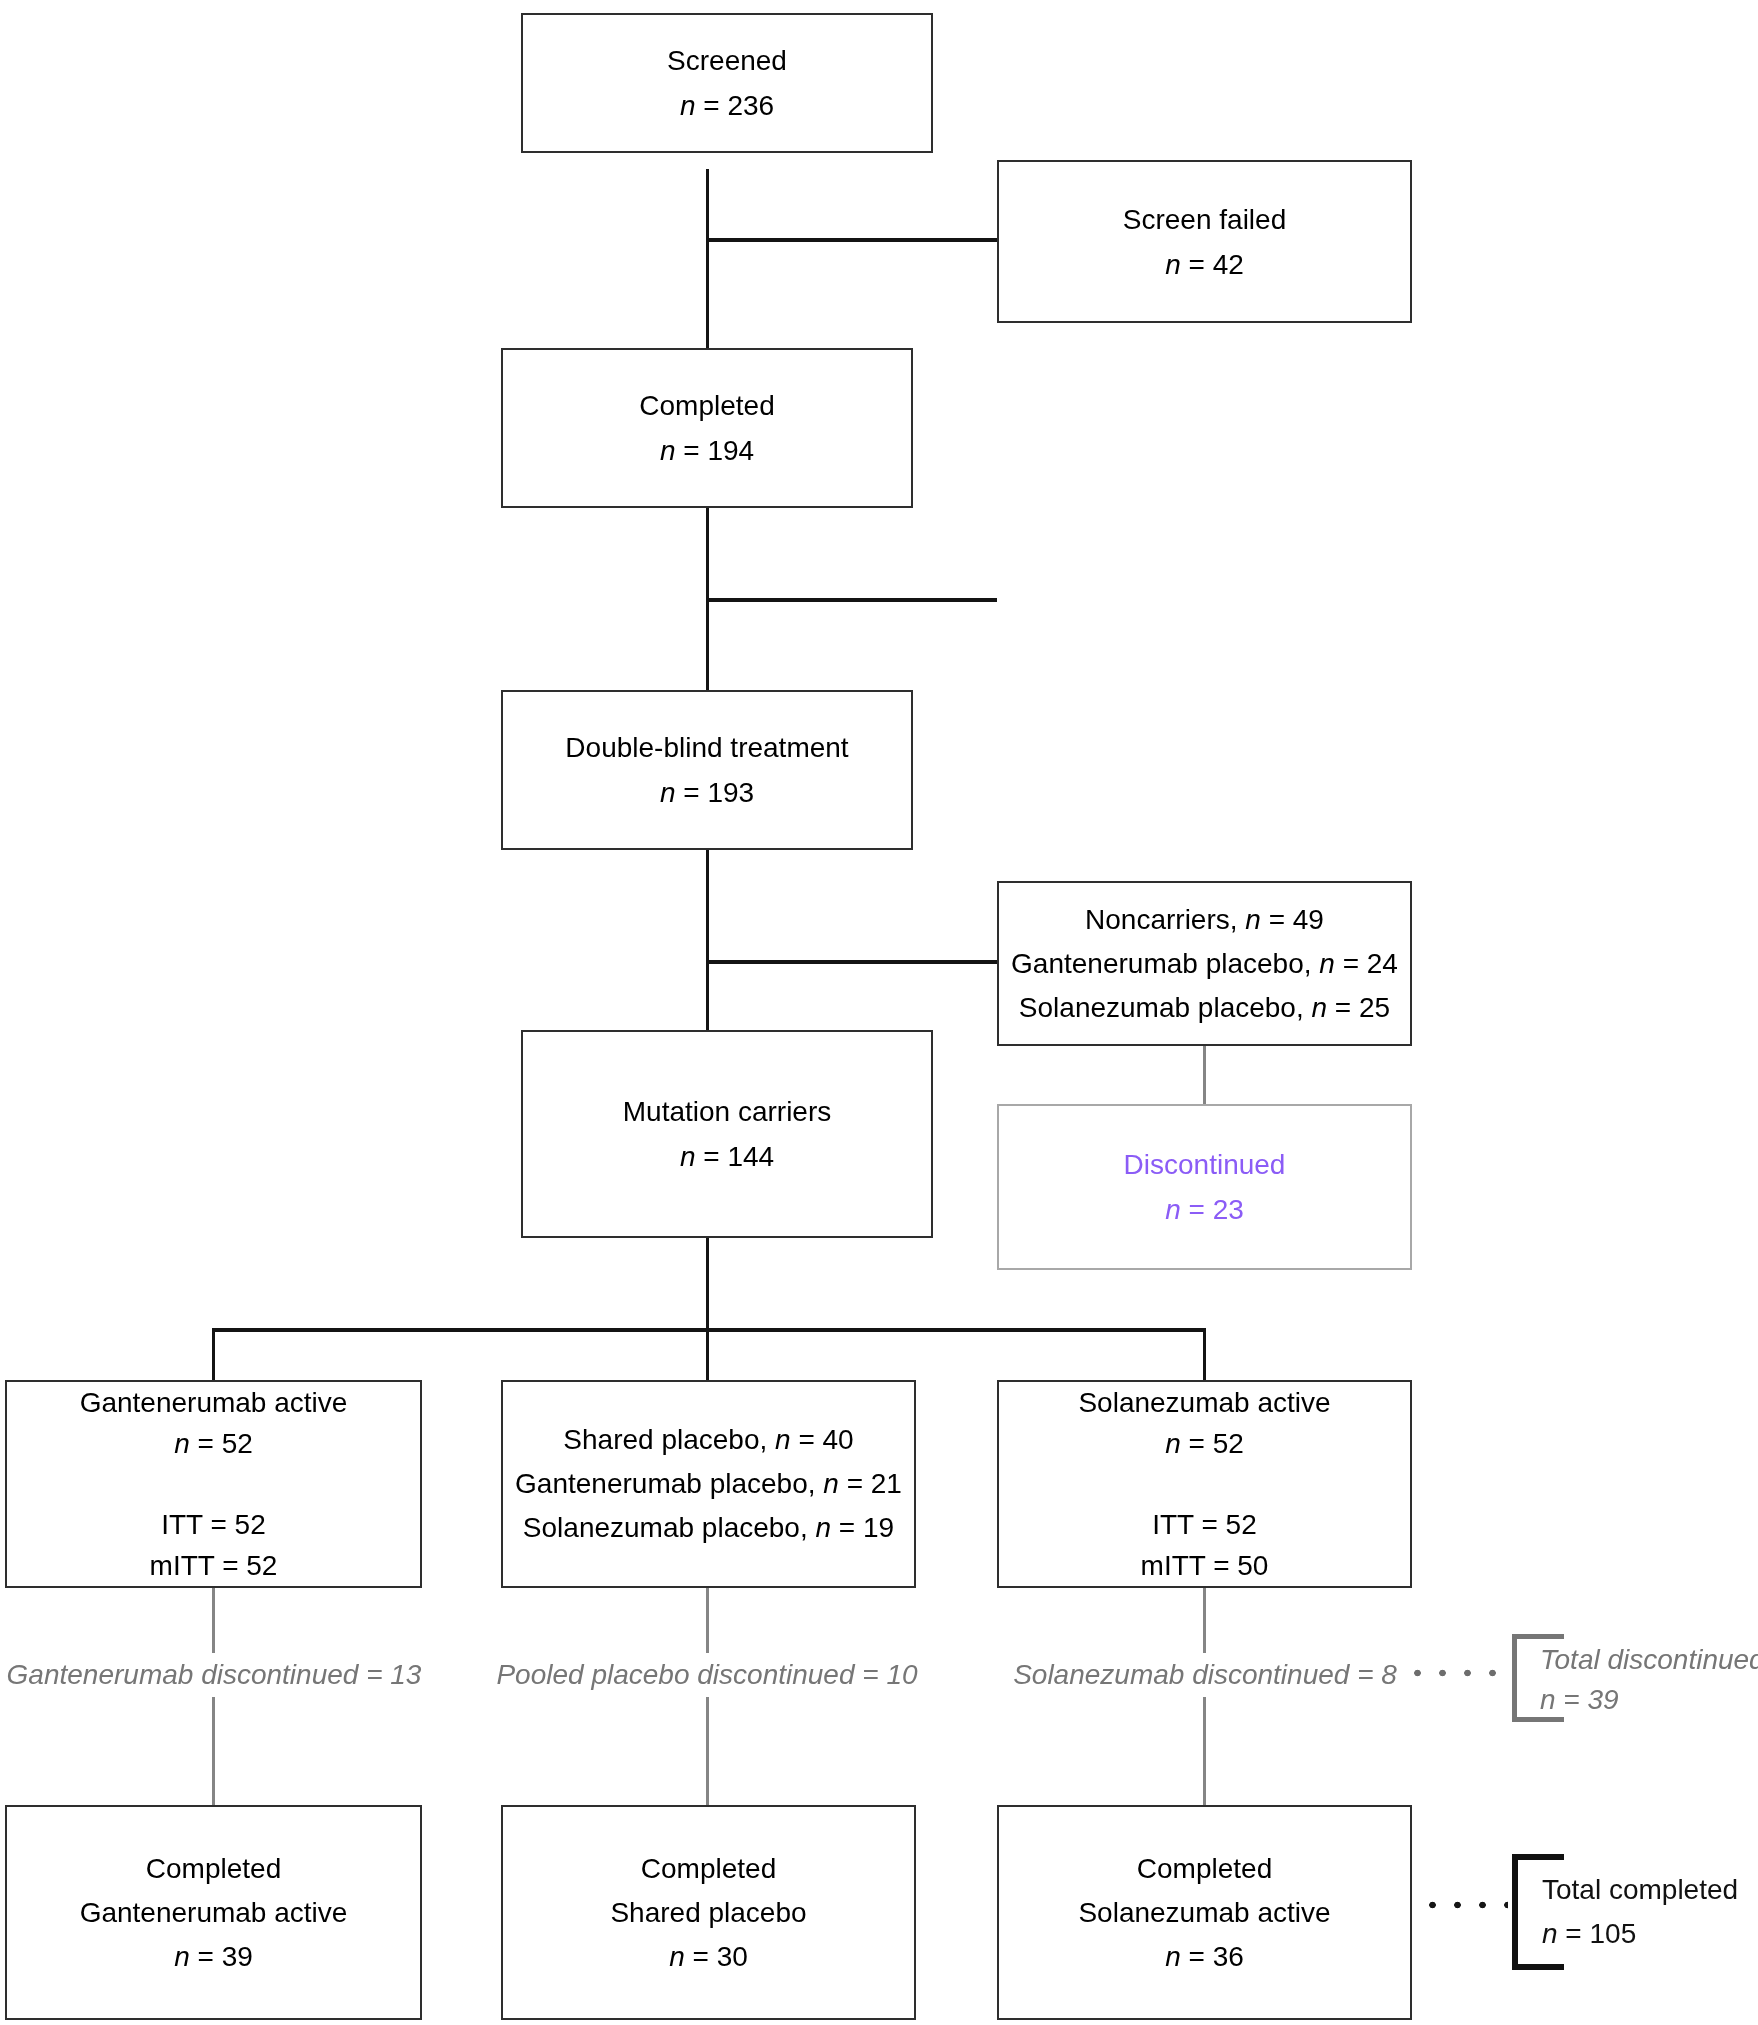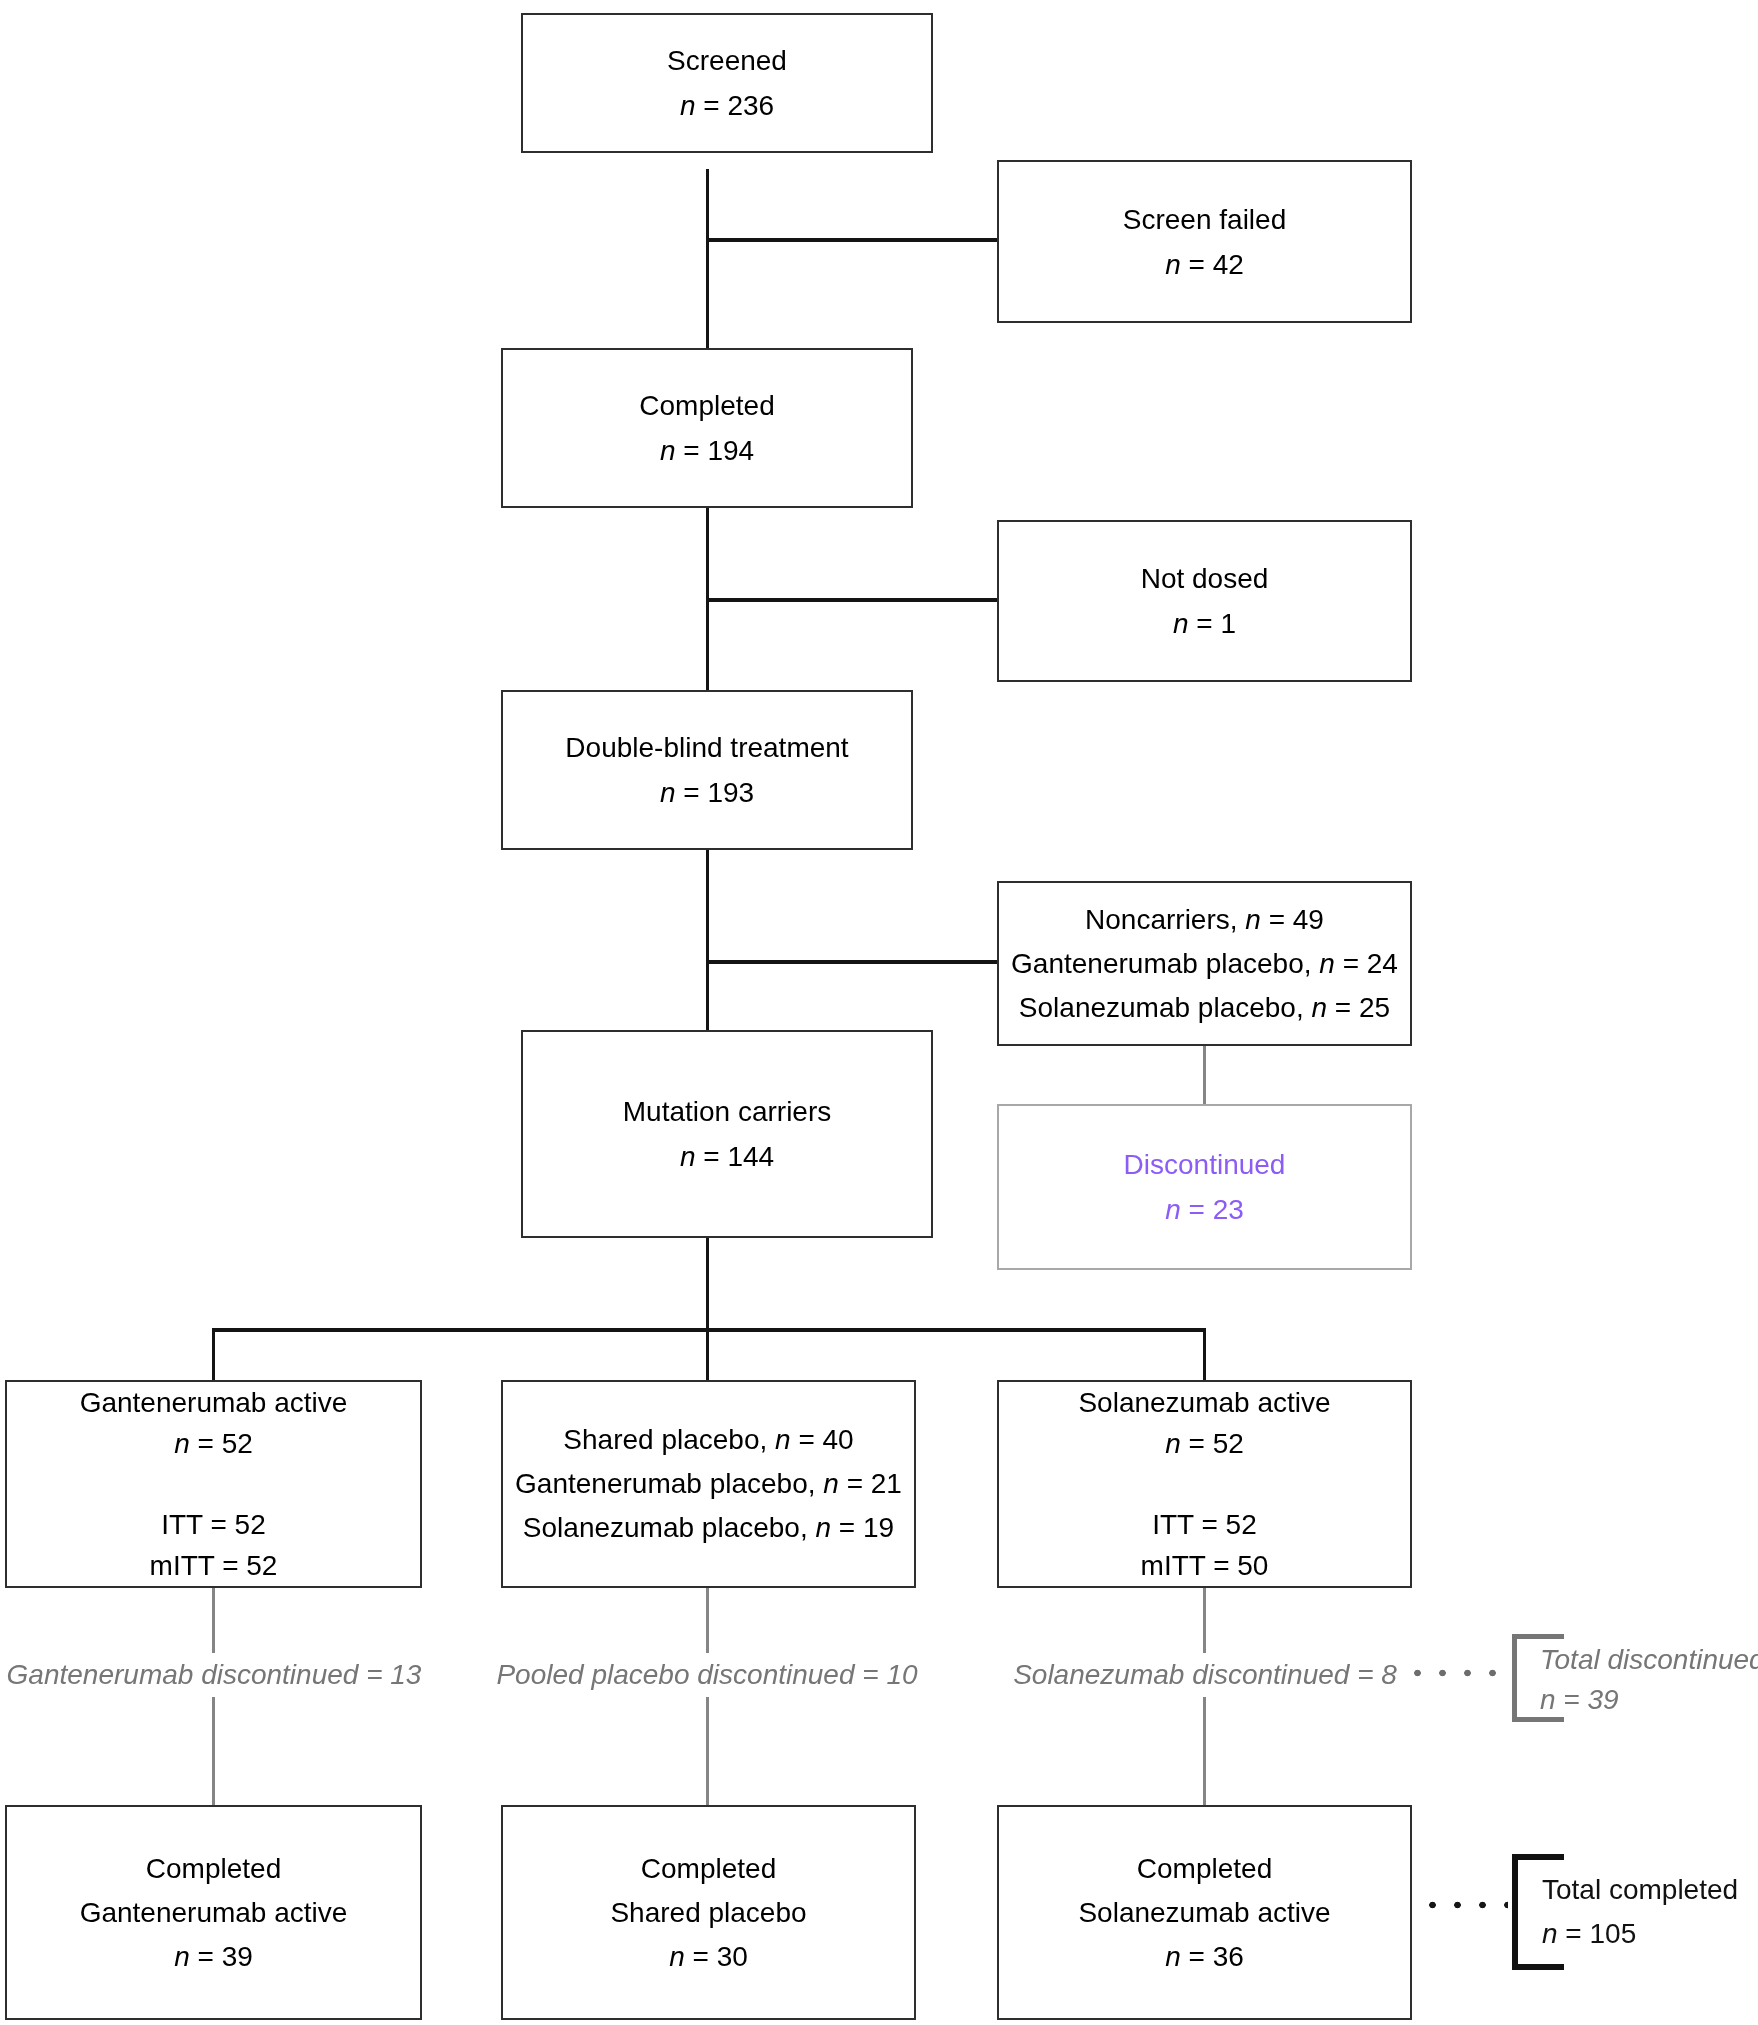--- a/index.html
+++ b/index.html
@@ -79,24 +79,20 @@
   <div class="box" style="left:501px;top:1030px;width:412px;height:208px;margin-left:20px;">
     <div>Mutation carriers</div>
     <div><i>n</i> = 144</div>
   </div>
 
   <div class="box" style="left:997px;top:160px;width:415px;height:163px;">
     <div>Screen failed</div>
     <div><i>n</i> = 42</div>
   </div>
 
-  <div class="box" style="left:997px;top:520px;width:415px;height:162px;">
-    <div>Not dosed</div>
-    <div><i>n</i> = 1</div>
-  </div>
 
   <div class="box" style="left:997px;top:881px;width:415px;height:165px;line-height:44px;">
     <div>Noncarriers, <i>n</i> = 49</div>
     <div>Gantenerumab placebo, <i>n</i> = 24</div>
     <div>Solanezumab placebo, <i>n</i> = 25</div>
   </div>
 
   <div class="box graybox" style="left:997px;top:1104px;width:415px;height:166px;">
     <div>Discontinued</div>
     <div><i>n</i> = 23</div>

